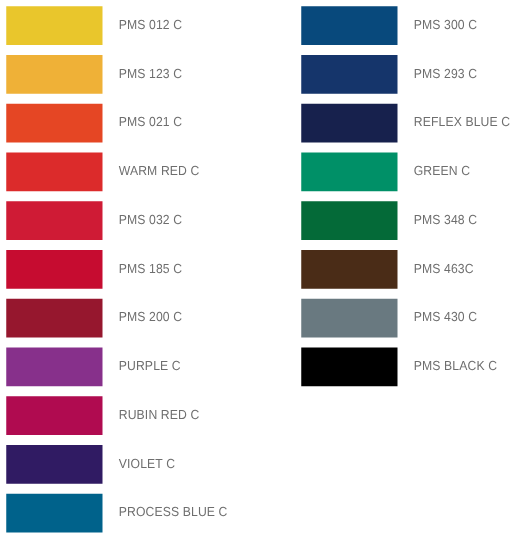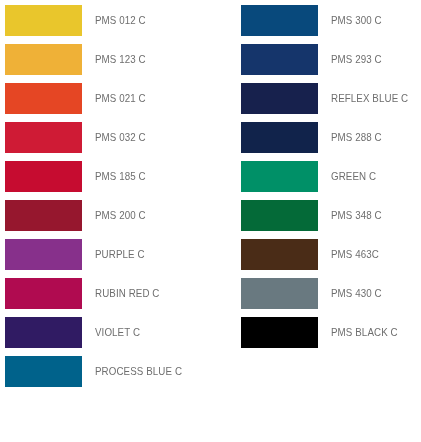--- a/index.html
+++ b/index.html
@@ -72,20 +72,24 @@
       </div>
       <div class="swatch-row">
         <div class="swatch-chip" style="background: rgb(239, 177, 55);"></div>
         <div class="swatch-label">PMS 123 C</div>
       </div>
       <div class="swatch-row">
         <div class="swatch-chip" style="background: rgb(229, 70, 36);"></div>
         <div class="swatch-label">PMS 021 C</div>
       </div>
       <div class="swatch-row">
+        <div class="swatch-chip" style="background: rgb(220, 43, 43);"></div>
+        <div class="swatch-label">WARM RED C</div>
+      </div>
+      <div class="swatch-row">
         <div class="swatch-chip" style="background: rgb(207, 27, 53);"></div>
         <div class="swatch-label">PMS 032 C</div>
       </div>
       <div class="swatch-row">
         <div class="swatch-chip" style="background: rgb(198, 12, 48);"></div>
         <div class="swatch-label">PMS 185 C</div>
       </div>
       <div class="swatch-row">
         <div class="swatch-chip" style="background: rgb(150, 23, 46);"></div>
         <div class="swatch-label">PMS 200 C</div>
@@ -114,24 +118,20 @@
       </div>
       <div class="swatch-row">
         <div class="swatch-chip" style="background: rgb(21, 53, 107);"></div>
         <div class="swatch-label">PMS 293 C</div>
       </div>
       <div class="swatch-row">
         <div class="swatch-chip" style="background: rgb(23, 33, 77);"></div>
         <div class="swatch-label">REFLEX BLUE C</div>
       </div>
       <div class="swatch-row">
-        <div class="swatch-chip" style="background: rgb(17, 35, 75);"></div>
-        <div class="swatch-label">PMS 288 C</div>
-      </div>
-      <div class="swatch-row">
         <div class="swatch-chip" style="background: rgb(0, 144, 103);"></div>
         <div class="swatch-label">GREEN C</div>
       </div>
       <div class="swatch-row">
         <div class="swatch-chip" style="background: rgb(4, 106, 56);"></div>
         <div class="swatch-label">PMS 348 C</div>
       </div>
       <div class="swatch-row">
         <div class="swatch-chip" style="background: rgb(74, 44, 23);"></div>
         <div class="swatch-label">PMS 463C</div>

